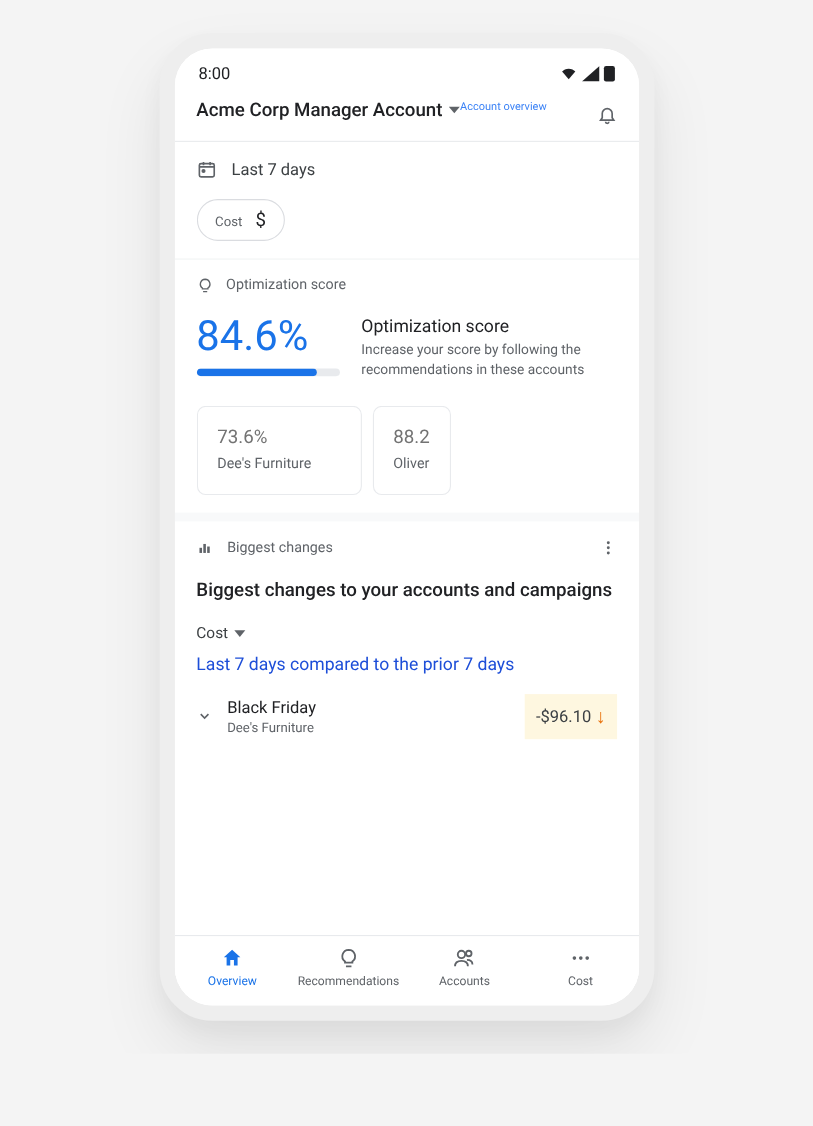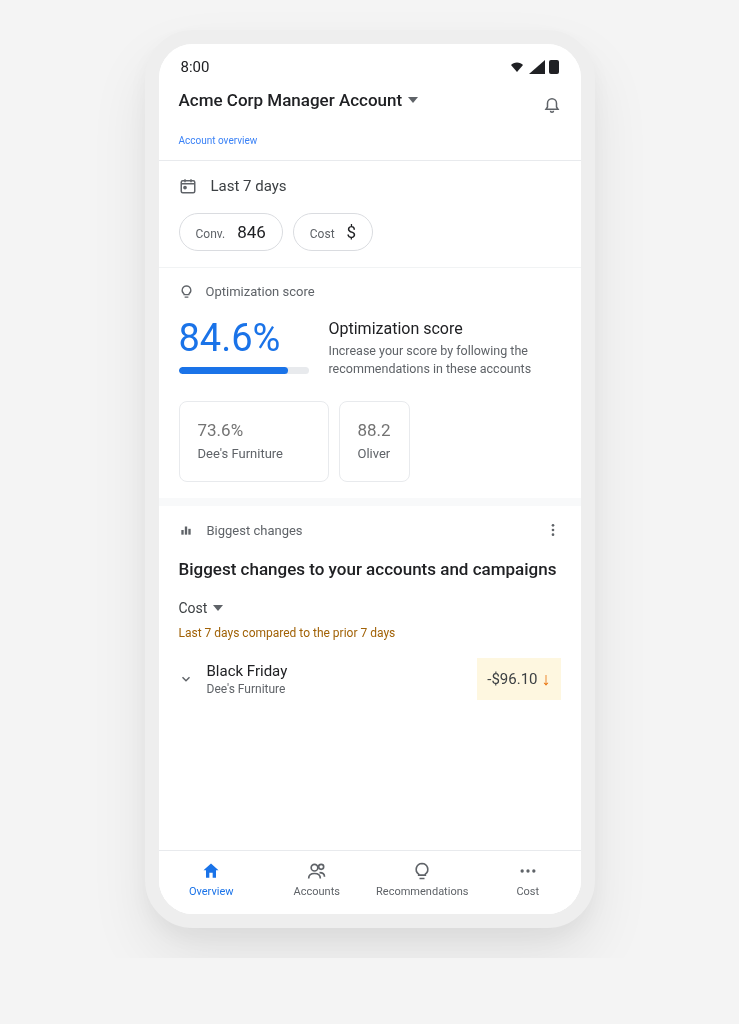--- a/index.html
+++ b/index.html
@@ -12,21 +12,21 @@
     box-shadow: 0 30px 60px rgba(0,0,0,0.08), 0 10px 20px rgba(0,0,0,0.04);
     overflow: hidden;
     position: relative;
   }
   .screen { background: #fff; min-height: 870px; display: flex; flex-direction: column; }
   .status-bar { display: flex; justify-content: space-between; align-items: center; padding: 14px 22px 6px; font-size: 15px; color: #202124; }
   .status-right { display: flex; gap: 4px; align-items: center; }
   .wifi-ic { width:16px; height:12px; display:inline-block; }
   .batt { width: 10px; height: 14px; background:#202124; border-radius:2px; display:inline-block;}
   .header { padding: 8px 20px 14px; display:flex; justify-content:space-between; align-items:flex-start;}
-  .header-left { display:flex; flex-direction:column;gap:23px; }
+  .header-left { display:flex; flex-direction:row; }
   .acct-row { display:flex; align-items:center; gap:6px; font-size:17px; font-weight:500; color:#202124; cursor:pointer;}
   .caret { width:0;height:0;border-left:5px solid transparent;border-right:5px solid transparent;border-top:6px solid #5f6368;}
   .subtitle { font-size:10px; color:#3b82f6; margin-top:2px;}
   .bell { width:18px;height:20px; color:#5f6368; cursor:pointer; margin-top:4px;}
   .divider { height:1px; background:#e8eaed; }
   .section { padding: 16px 20px; }
   .date-row { display:flex; align-items:center; gap:14px; font-size:15px; color:#3c4043; margin-bottom:18px; cursor:pointer;}
   .cal-ic { width:18px;height:18px; color:#5f6368;}
   .metric-scroll { display:flex; gap:10px; overflow:hidden; }
   .metric-chip { border:1px solid #dadce0; border-radius:22px; padding:8px 16px; display:flex; align-items:baseline; gap:12px; white-space:nowrap; cursor:pointer; min-width:0;}
@@ -45,21 +45,21 @@
   .acct-scroll { display:flex; gap:10px; overflow:hidden;}
   .acct-card { border:1px solid #e8eaed; border-radius:8px; padding:18px 18px 20px; min-width:150px; cursor:pointer;}
   .acct-pct { font-size:17px; color:#737373; margin-bottom:6px;}
   .acct-name { font-size:13px; color:#5f6368; white-space:nowrap;}
   .changes-header { display:flex; justify-content:space-between; align-items:center; margin-bottom:20px;}
   .changes-header-left { display:flex; align-items:center; gap:14px; font-size:13px; color:#5f6368;}
   .bars-ic {width:14px;height:14px;color:#5f6368;}
   .more-ic { width:16px;height:16px;color:#5f6368; cursor:pointer;}
   .changes-title { font-size:17px; font-weight:500; color:#202124; line-height:1.4; margin-bottom:18px;}
   .cost-drop { display:flex; align-items:center; gap:6px; font-size:14px; color:#3c4043; cursor:pointer; margin-bottom:10px;}
-  .compare-text { font-size:12px; color:#a16207; margin-bottom:18px;}
+  .compare-text { font-size:16px; color:#1d4ed8; margin-bottom:18px;}
   .change-row { display:flex; align-items:center; gap:14px; }
   .chev { width:14px;height:14px;color:#5f6368;}
   .change-mid { flex:1; display:flex; flex-direction:column;}
   .change-name { font-size:15px; color:#202124;}
   .change-sub { font-size:12px; color:#5f6368; margin-top:2px;}
   .change-val { background:#fef7e0; padding:10px 10px; display:flex; align-items:center; gap:4px; font-size:15px; color:#3c4043;}
   .down-arr { color:#e8710a; font-size:18px;}
   .bottom-nav { margin-top:auto; border-top:1px solid #e8eaed; display:flex; justify-content:space-around; padding:10px 0 16px; background:#fff;}
   .nav-item { display:flex; flex-direction:column; align-items:center; gap:4px; font-size:11px; color:#5f6368; cursor:pointer; flex:1;}
   .nav-item.active { color:#1a73e8;}
@@ -104,24 +104,20 @@
     <div class="section">
       <div class="date-row">
         <svg class="cal-ic" viewBox="0 0 24 24" fill="none" stroke="#5f6368" stroke-width="2">
             <rect x="3" y="5" width="18" height="16" rx="2"></rect>
             <path d="M3 9h18M8 3v4M16 3v4"></path>
             <circle cx="8" cy="14" r="1.5" fill="#5f6368"></circle>
           </svg>
         <span>Last 7 days</span>
       </div>
       <div class="metric-scroll">
-        <div class="metric-chip">
-          <span class="metric-label">Conv.</span>
-          <span class="metric-value">846</span>
-        </div>
         <div class="metric-chip" style="min-width:70px;">
           <span class="metric-label">Cost</span>
           <span class="metric-value">$</span>
         </div>
       </div>
     </div>
 
     <div class="divider-light"></div>
 
     <div class="section">
@@ -196,32 +192,32 @@
 
     <div class="bottom-nav">
       <div class="nav-item active">
         <svg class="nav-ic" viewBox="0 0 24 24" fill="#1a73e8">
             <path d="M12 3l9 8h-3v9h-4v-6h-4v6H6v-9H3l9-8z"></path>
           </svg>
         <span>Overview</span>
       </div>
       <div class="nav-item">
         <svg class="nav-ic" viewBox="0 0 24 24" fill="none" stroke="#5f6368" stroke-width="2">
+            <path d="M9 21h6M10 17h4M12 3a7 7 0 00-4 12.7V17h8v-1.3A7 7 0 0012 3z"></path>
+          </svg>
+        <span>Recommendations</span>
+      </div>
+      <div class="nav-item">
+        <svg class="nav-ic" viewBox="0 0 24 24" fill="none" stroke="#5f6368" stroke-width="2">
             <circle cx="9" cy="8" r="4"></circle>
             <path d="M2 21c0-4 3-6 7-6s7 2 7 6"></path>
             <circle cx="17" cy="7" r="3"></circle>
             <path d="M15 14c3 0 6 1 6 5"></path>
           </svg>
         <span>Accounts</span>
-      </div>
-      <div class="nav-item">
-        <svg class="nav-ic" viewBox="0 0 24 24" fill="none" stroke="#5f6368" stroke-width="2">
-            <path d="M9 21h6M10 17h4M12 3a7 7 0 00-4 12.7V17h8v-1.3A7 7 0 0012 3z"></path>
-          </svg>
-        <span>Recommendations</span>
       </div>
       <div class="nav-item">
         <svg class="nav-ic" viewBox="0 0 24 24" fill="#5f6368">
             <circle cx="5" cy="12" r="2"></circle>
             <circle cx="12" cy="12" r="2"></circle>
             <circle cx="19" cy="12" r="2"></circle>
           </svg>
         <span>Cost</span>
       </div>
     </div>

